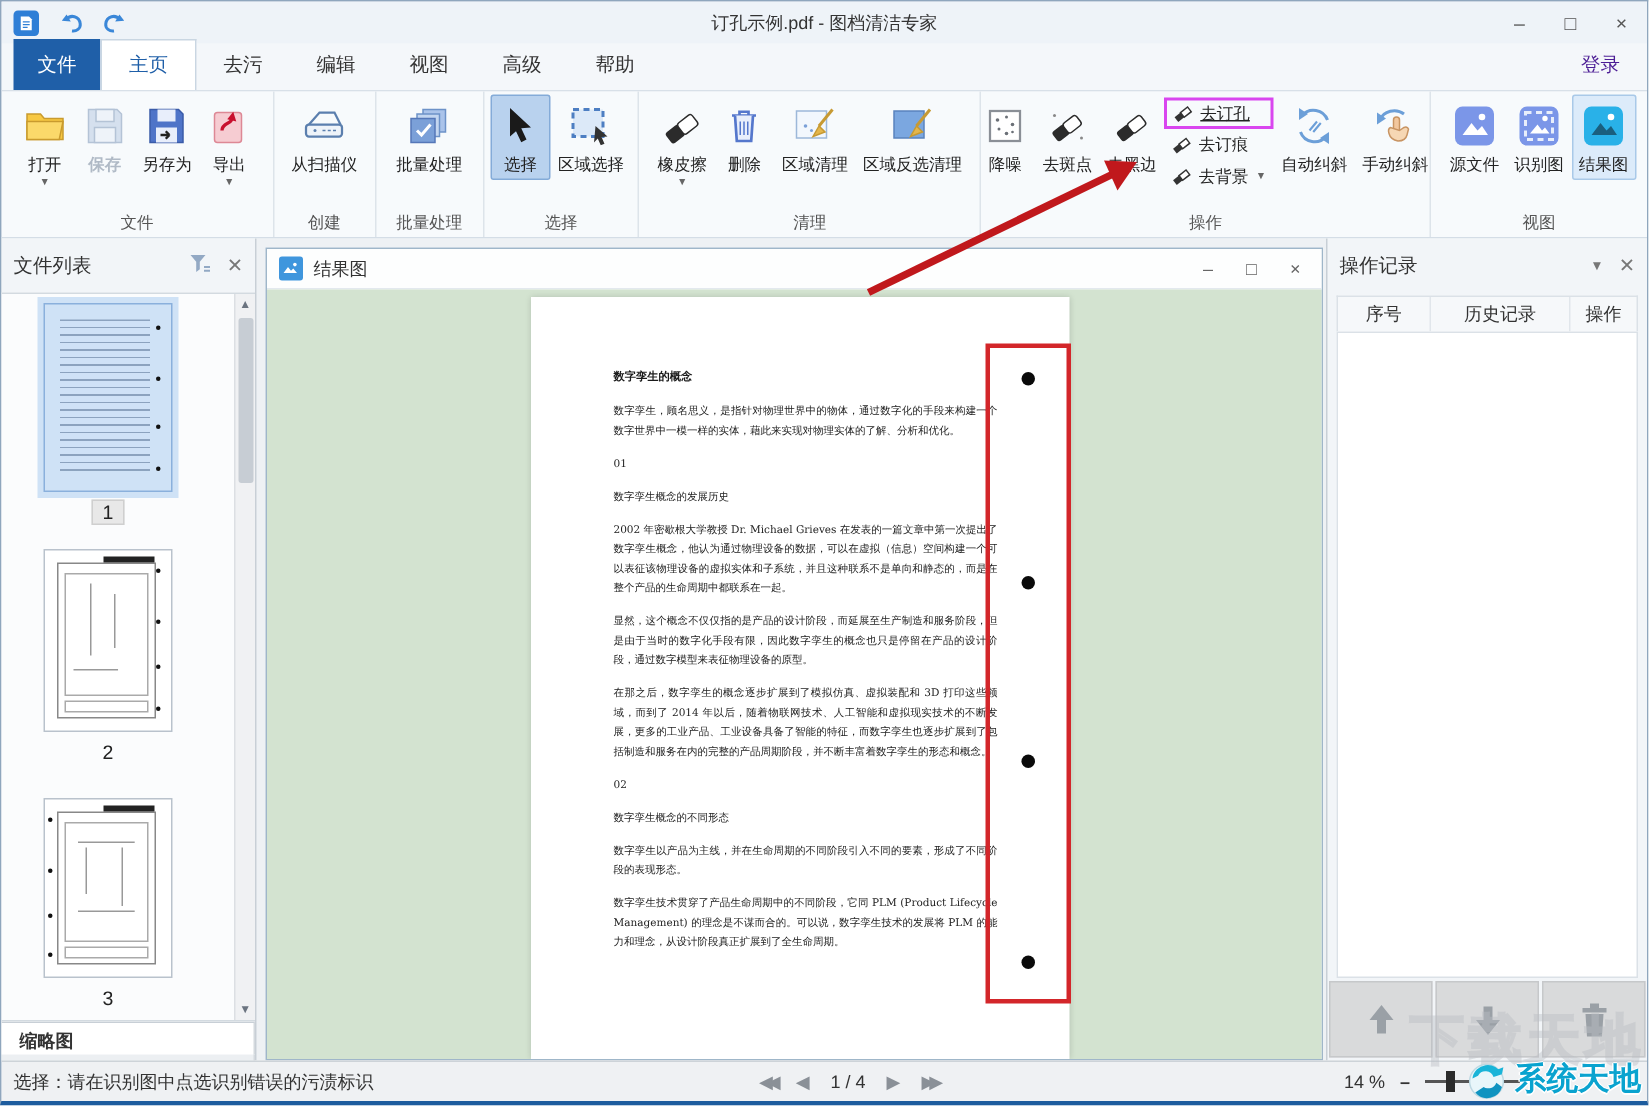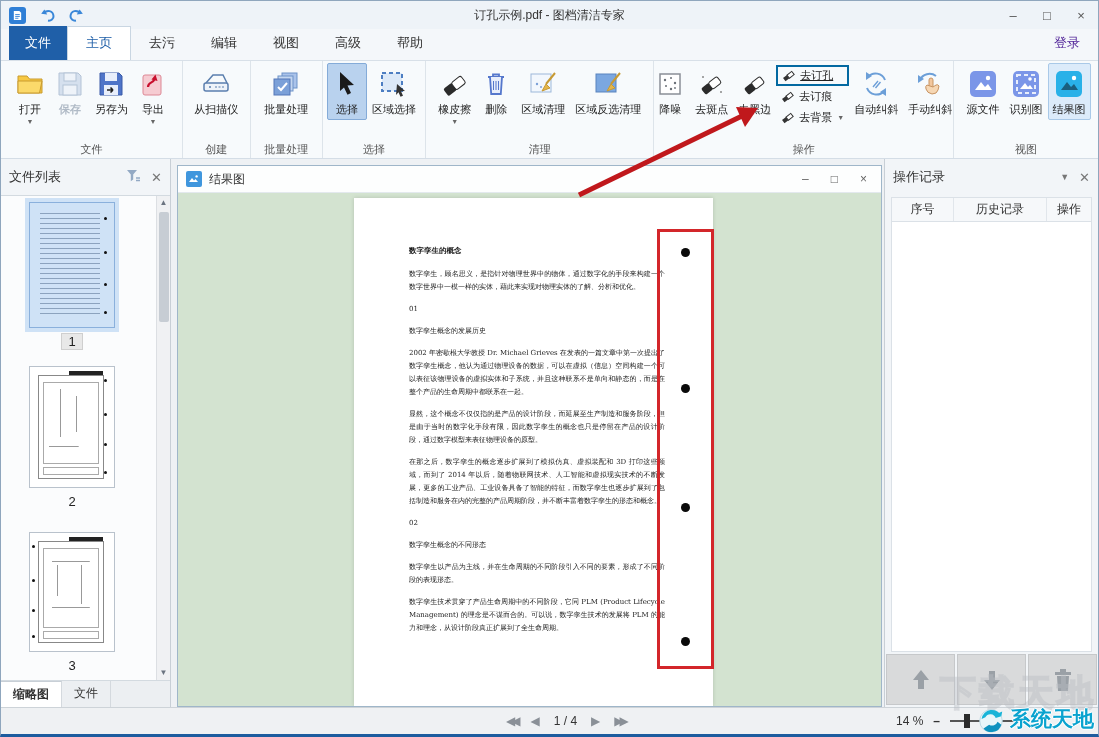--- a/index.html
+++ b/index.html
@@ -33,21 +33,21 @@
 .rbtn .ric { width:30px; height:30px; display:flex; align-items:center; justify-content:center; }
 .rbtn .rtx { font-size:11px; color:#222; margin-top:3px; white-space:nowrap; }
 .rbtn .dd { font-size:7px; color:#666; line-height:6px; margin-top:2px; }
 .rbtn.disabled .rtx { color:#b0bac6;font-weight:bold; }
 .rbtn.selected { background:#b9d2ee; border-color:#84abd8; }
 .rbtn.viewsel { background:#dcebfa; border-color:#a9c9e8; }
 
 .rstack { display:flex; flex-direction:column; justify-content:flex-start; padding-top:2px; }
 .srow { display:flex; align-items:center; gap:4px; padding:2px 5px; height:21px; font-size:11px; white-space:nowrap; }
 .srow .sic { width:14px; height:13px; }
-.srow.boxed { border:2px solid #0369a1; padding:0 4px;text-decoration:underline; }
+.srow.boxed { border:2px solid #d946ef; padding:0 4px;text-decoration:underline; }
 .srow .dd { font-size:7px; color:#666; margin-left:1px; }
 
 
 .main { position:absolute; top:158px; left:0; right:0; bottom:27px; background:#eef1f4; }
 
 
 .leftpanel { position:absolute; left:0; top:0; width:170px; bottom:0; background:#f2f5f8; border-right:1px solid #c8cfd6; display:flex; flex-direction:column; }
 .ptitle { height:36px; display:flex; align-items:center; padding:0 8px; font-size:13px; color:#333; }
 .ptools { margin-left:auto; display:flex; align-items:center; gap:10px; }
 .thumblist { position:relative; flex:1; background:#fbfcfd; border-top:1px solid #d3dae0; border-bottom:1px solid #d3dae0; overflow:hidden; }
@@ -63,21 +63,21 @@
 .draw .dbar { position:absolute; top:-5px; right:0; width:34px; height:4px; background:#222; }
 .draw .dinner { position:absolute; inset:6px 4px 14px 4px; border:1px solid #aaa; background:
   linear-gradient(#999 0 0) 30% 20%/1px 60% no-repeat,
   linear-gradient(#999 0 0) 60% 30%/1px 45% no-repeat,
   linear-gradient(#999 0 0) 20% 80%/55% 1px no-repeat; }
 .draw .dfoot { position:absolute; left:4px; right:4px; bottom:3px; height:8px; border:1px solid #aaa; }
 .vscroll { position:absolute; right:0; top:0; bottom:0; width:14px; background:#f0f1f3; border-left:1px solid #dcdfe3; display:flex; flex-direction:column; align-items:center; }
 .varrow { font-size:8px; color:#6b7480; height:14px; line-height:14px; }
 .vthumb { width:10px; height:110px; background:#c7cdd4; border-radius:2px; margin-top:2px; }
 .vspace { flex:1; }
-.ltabs { height:26px; display:flex; background:#eceff2; }
+.ltabs { height:26px; display:flex; background:#eceff2;flex-direction:column; }
 .ltab { padding:4px 12px 0; font-size:12px; color:#333; border-right:1px solid #d4d9de; }
 .ltab.active { background:#fff; border-top:1px solid #c8cfd6; font-weight:bold; }
 
 
 .viewer { position:absolute; left:176px; top:6px; width:705px; bottom:0; background:#fff; border:1px solid #9fb6c9; display:flex; flex-direction:column; }
 .vtitle { height:27px; background:#fdfefe; border-bottom:1px solid #e3e9ee; display:flex; align-items:center; padding:0 8px; }
 .vicon { width:16px; height:16px; background:#3f96dd; border-radius:2px; margin-right:7px; display:flex; align-items:center; justify-content:center; }
 .vname { font-size:12px; color:#333; }
 .vwc { margin-left:auto; display:flex; gap:22px; color:#666; font-size:12px; padding-right:6px; }
 .vcontent { position:relative; flex:1; background:#d3e3d0; overflow:hidden; }
@@ -596,20 +596,21 @@
               <rect x="8" y="1" width="6" height="3" fill="#9aa0a6"></rect>
               <rect x="3" y="4" width="16" height="3" fill="#9aa0a6"></rect>
               <path d="M5 8 h12 l-1 15 H6z" fill="#9aa0a6"></path>
             </svg>
         </div>
       </div>
     </div>
   </div>
 
   <div class="statusbar">
+    <span class="smsg">选择：请在识别图中点选识别错误的污渍标识</span>
     <span class="snav">
       <span style="letter-spacing:-4px">◀◀</span>
       <span>◀</span>
       <span class="pg">1 / 4</span>
       <span>▶</span>
       <span style="letter-spacing:-4px">▶▶</span>
     </span>
     <span class="szoom">
       <span>14 %</span>
       <span style="font-weight:bold">–</span>

